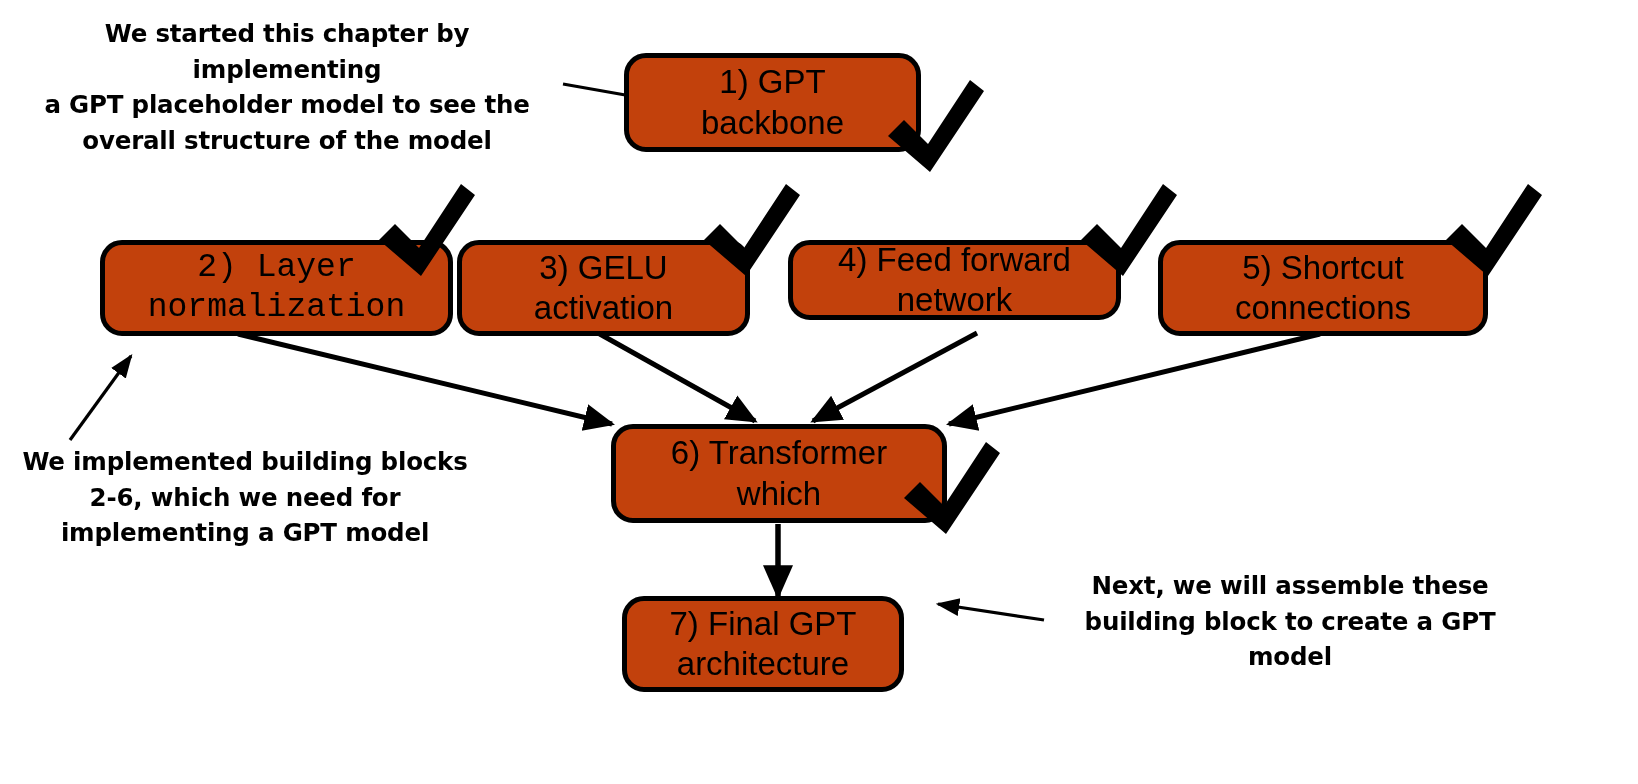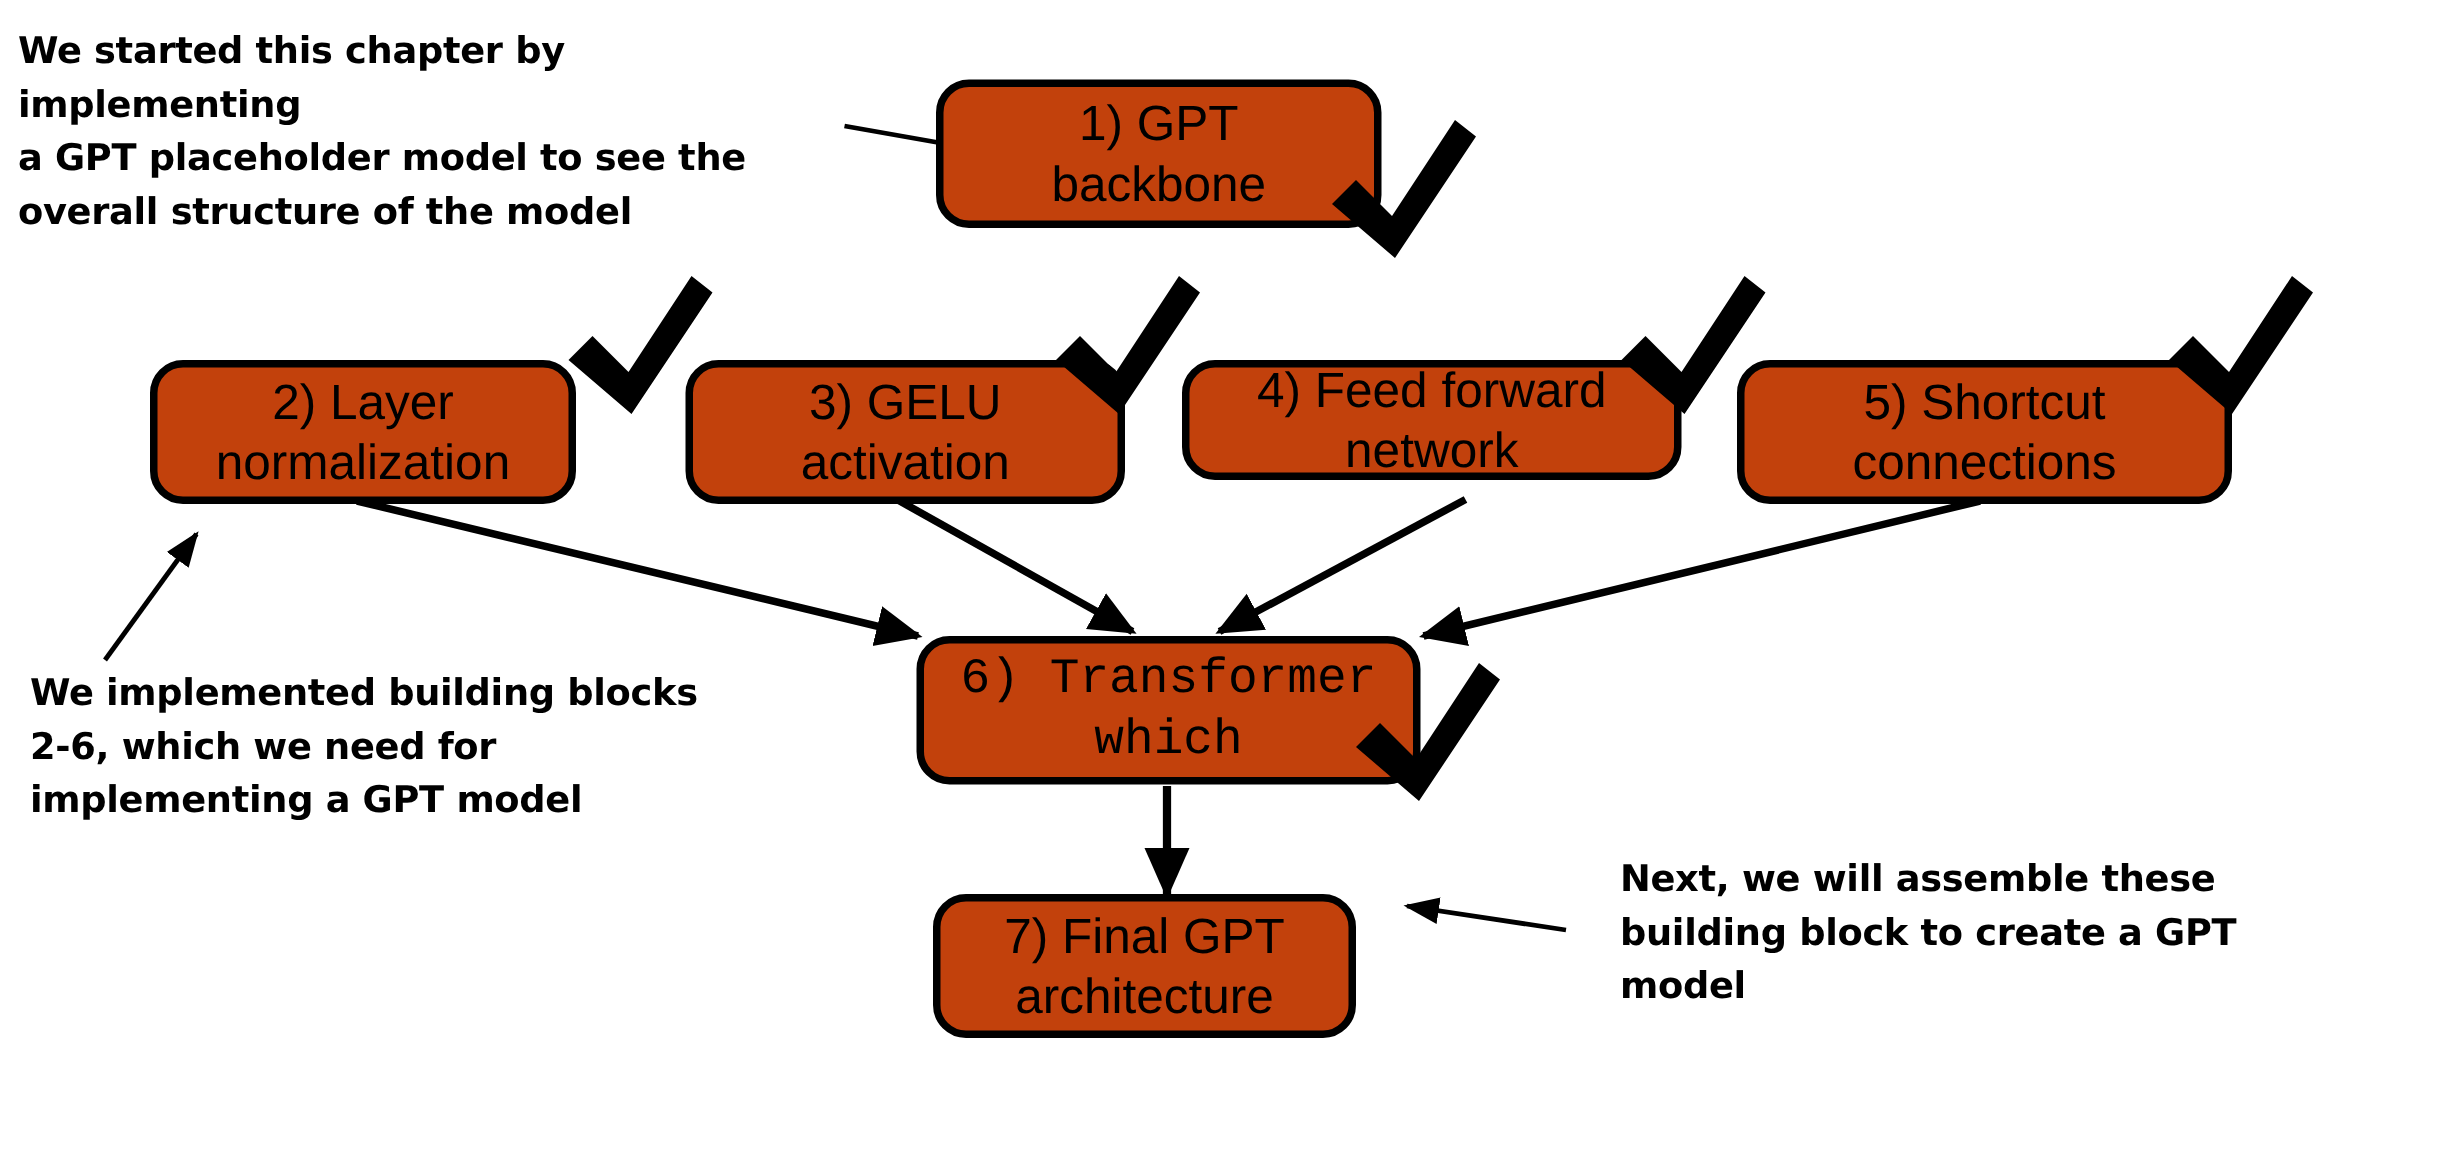--- a/index.html
+++ b/index.html
@@ -43,20 +43,21 @@
   }
   .node .node-label { display: block; padding: 0 10px; }
 
   .annot {
     position: absolute;
     color: #000000;
     font-family: "DejaVu Sans", sans-serif;
     font-weight: bold;
     font-size: 24.5px;
     line-height: 1.45;
+    text-align: center;
     letter-spacing: -0.2px;
     z-index: 4;
   }
 
   .check {
     position: absolute;
     z-index: 6;
     pointer-events: none;
   }
 </style>
@@ -89,37 +90,37 @@
 
     <line x1="70" y1="440" x2="131" y2="356" stroke="#000" stroke-width="3.2" marker-end="url(#ah-sm)"></line>
 
     <line x1="1044" y1="620" x2="938" y2="604" stroke="#000" stroke-width="3.2" marker-end="url(#ah-sm)"></line>
   </svg>
 
   <div class="node" style="left:624px; top:53px; width:297px; height:99px;">
     <span class="node-label"><span>1) GPT</span><br><span>backbone</span></span>
   </div>
 
-  <div class="node" style="left:100px; top:240px; width:284px; height:96px;">
+  <div class="node" style="left:100px; top:240px; width:353px; height:96px;font-family:Liberation Mono, monospace;">
     <span class="node-label"><span>2) Layer</span><br><span>normalization</span></span>
   </div>
 
   <div class="node" style="left:457px; top:240px; width:293px; height:96px;align-items:center;">
     <span class="node-label"><span>3) GELU</span><br><span>activation</span></span>
   </div>
 
   <div class="node" style="left:788px; top:240px; width:333px; height:80px;">
     <span class="node-label"><span>4) Feed forward</span><br><span>network</span></span>
   </div>
 
   <div class="node" style="left:1158px; top:240px; width:330px; height:96px;">
     <span class="node-label"><span>5) Shortcut</span><br><span>connections</span></span>
   </div>
 
-  <div class="node" style="left:611px; top:424px; width:336px; height:99px;font-family:Liberation Mono, monospace;">
+  <div class="node" style="left:611px; top:424px; width:336px; height:99px;">
     <span class="node-label"><span>6) Transformer</span><br><span>which</span></span>
   </div>
 
   <div class="node" style="left:622px; top:596px; width:282px; height:96px;">
     <span class="node-label"><span>7) Final GPT</span><br><span>architecture</span></span>
   </div>
 
   <svg class="check" style="left:884px; top:78px;" width="104" height="98" viewBox="0 0 104 98">
     <path d="M4 58 L20 42 L44 66 L86 2 L100 13 L46 94 Z" fill="#000"></path>
   </svg>

